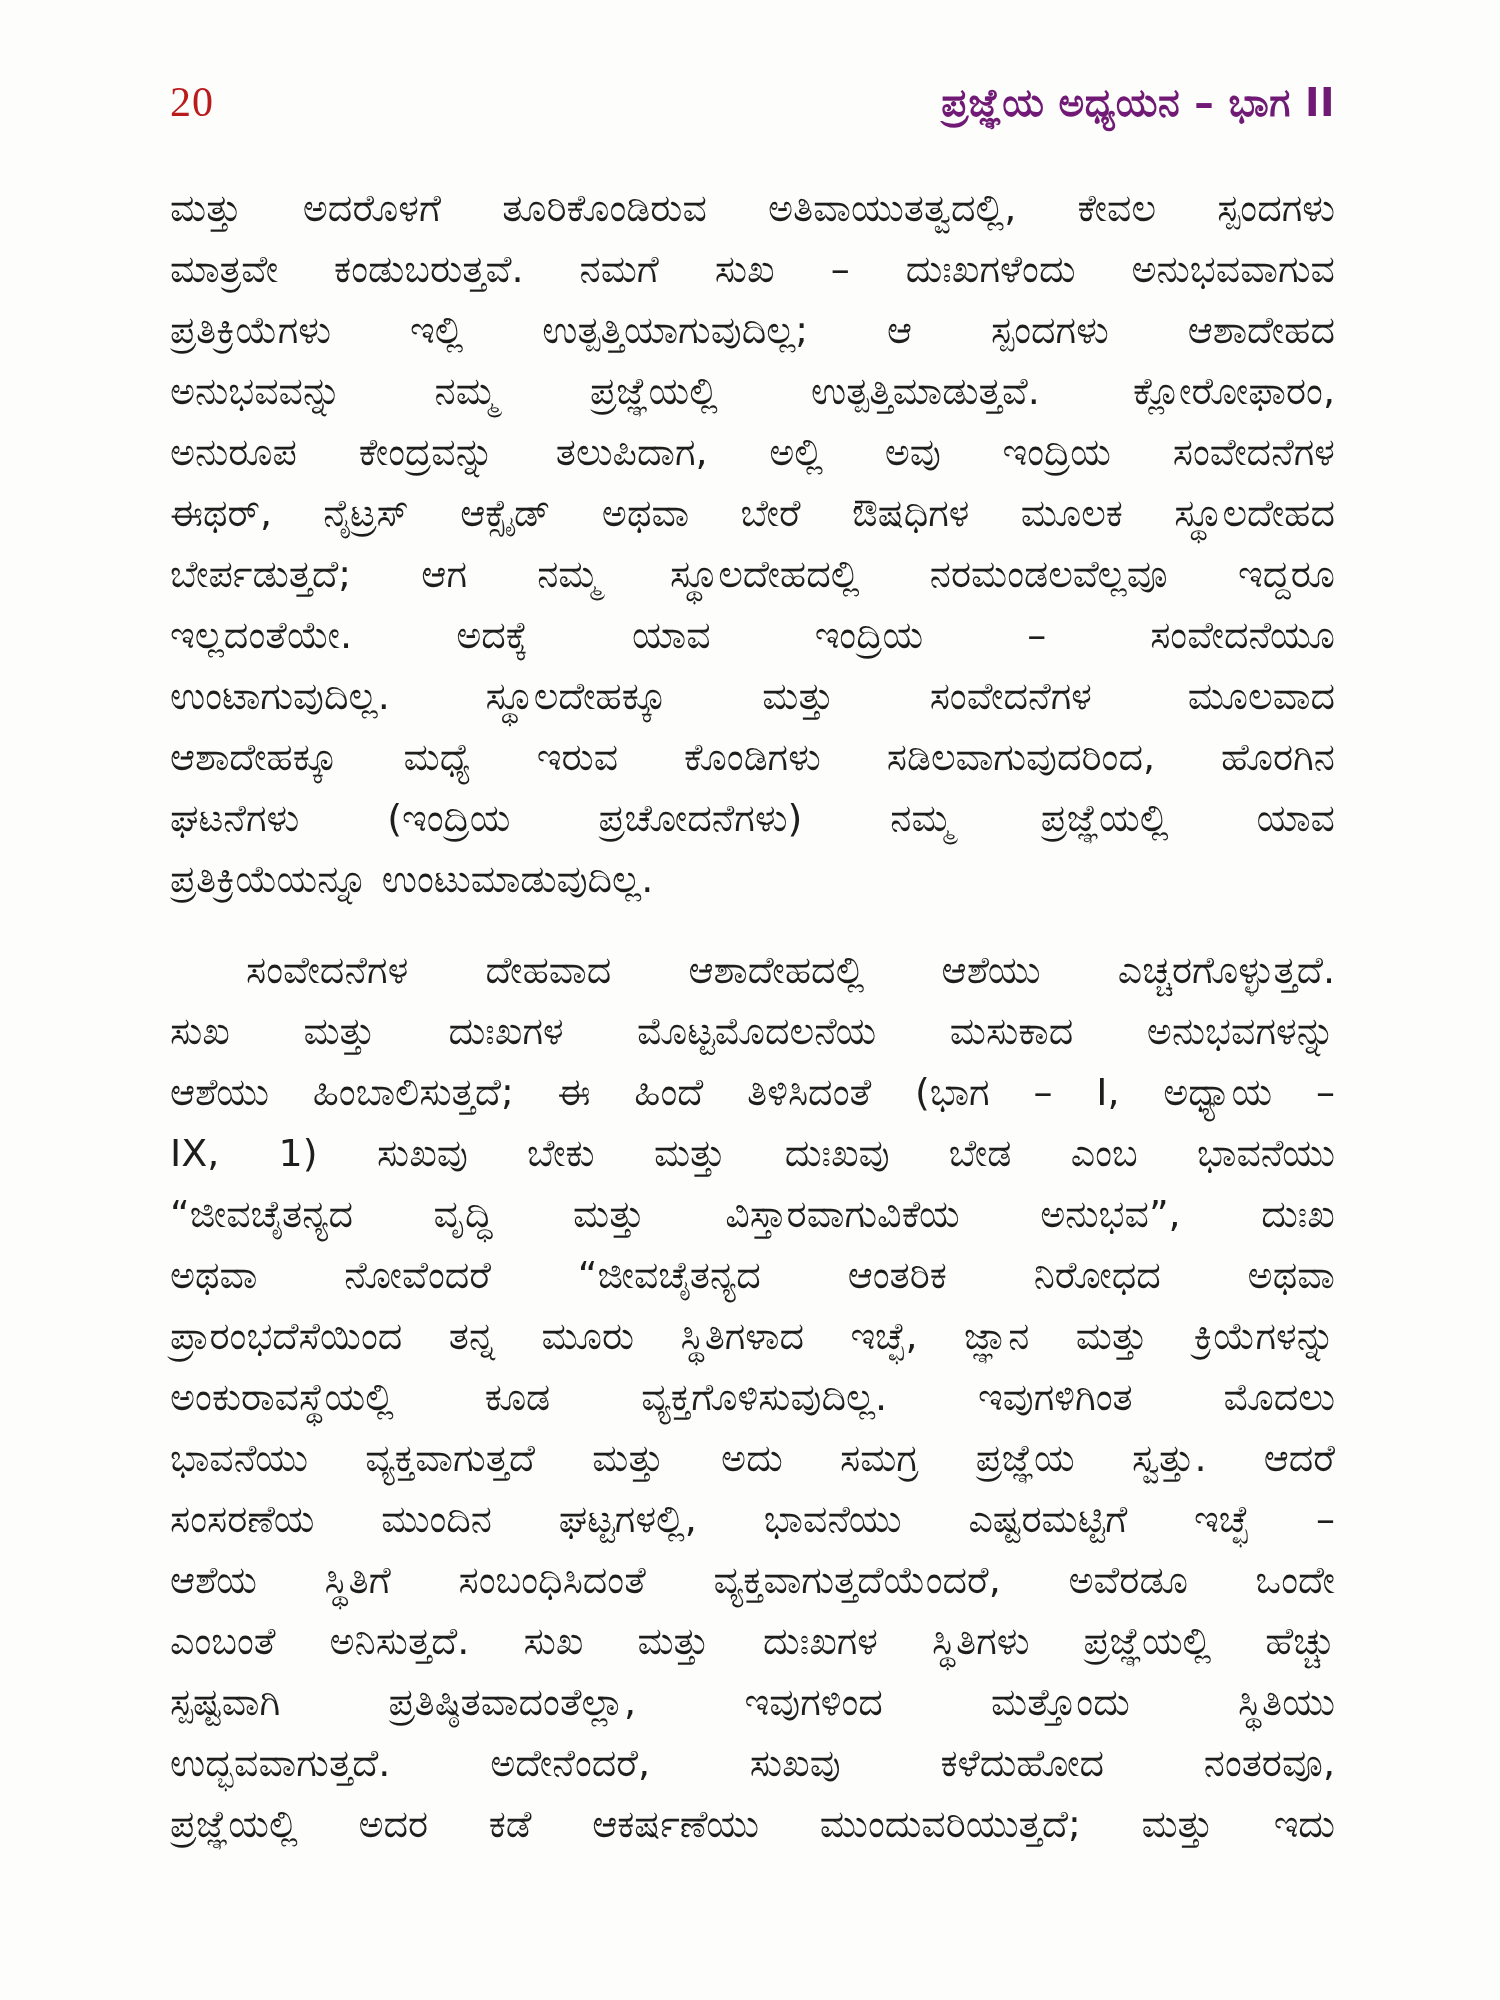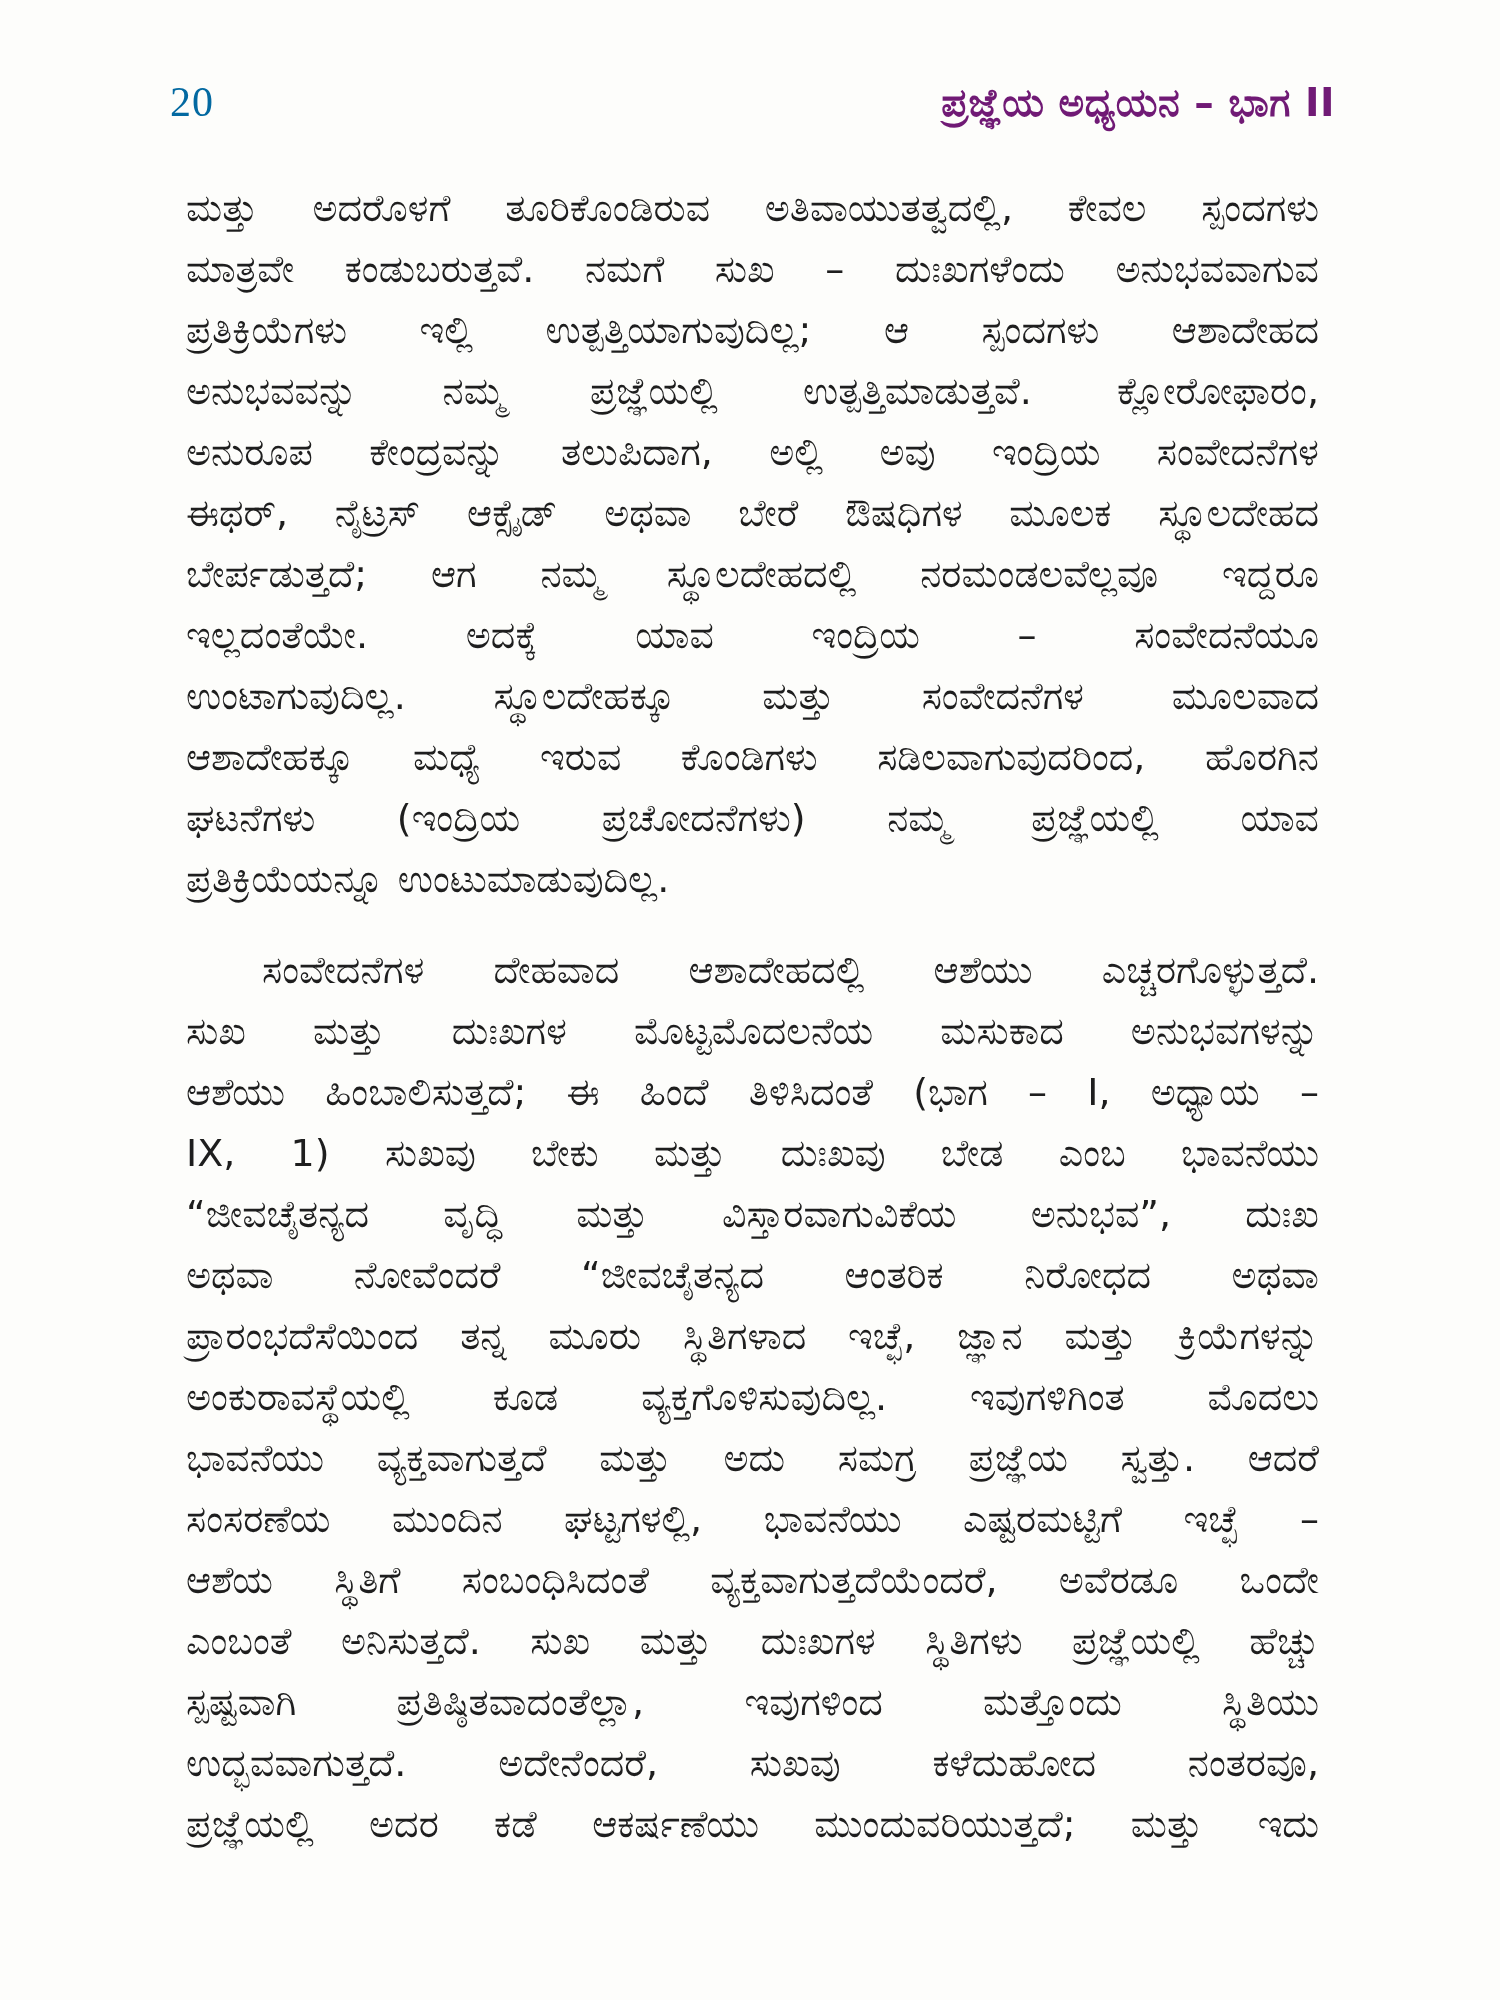--- a/index.html
+++ b/index.html
@@ -25,34 +25,34 @@
   .page-header {
     display: flex;
     justify-content: space-between;
     align-items: baseline;
     margin-bottom: 52px;
   }
   .page-number {
     font-family: "Liberation Serif", "DejaVu Serif", serif;
     font-size: 42px;
     letter-spacing: 1px;
-    color: #0369a1;
+    color: #b91c1c;
   }
   .running-title {
     font-size: 39px;
     font-weight: 600;
     color: #701a75;
     letter-spacing: 0.5px;
   }
   .body-text {
     font-size: 38px;
     line-height: 61px;
     color: #1e1e1e;
   }
-  .paragraph { margin: 16px; }
+  .paragraph { margin: 0; }
   .paragraph + .paragraph { margin-top: 30px; }
   .line {
     text-align: justify;
     text-align-last: justify;
     word-spacing: 2px;
     white-space: normal;
     min-height: 61px;
   }
   .line.indent { text-indent: 76px; }
   .line.short-last { text-align-last: left; }

